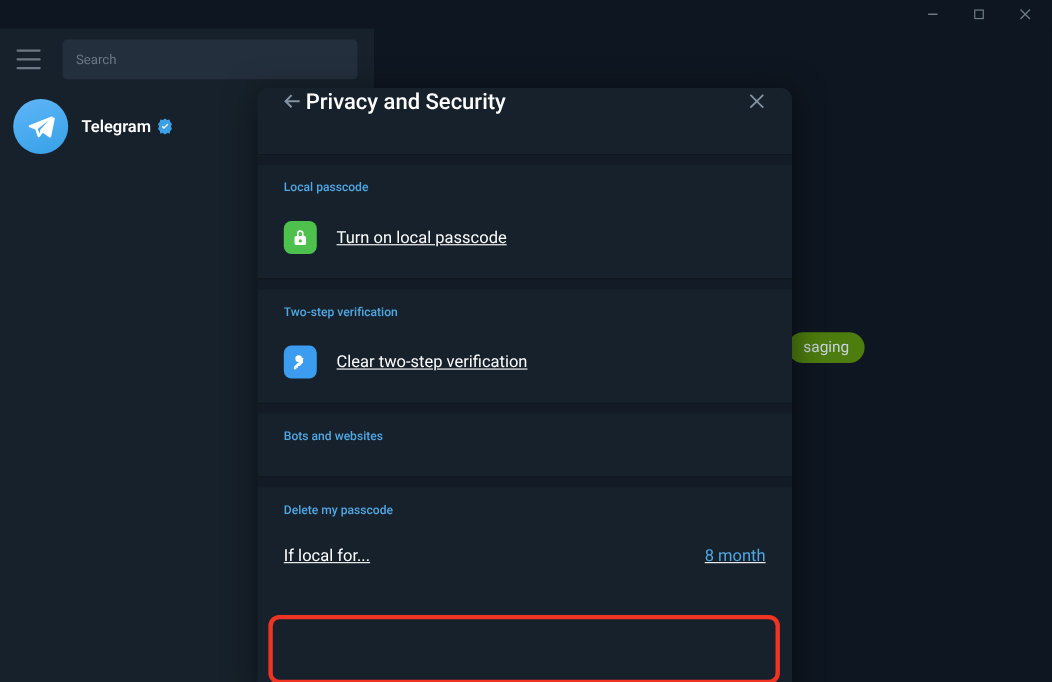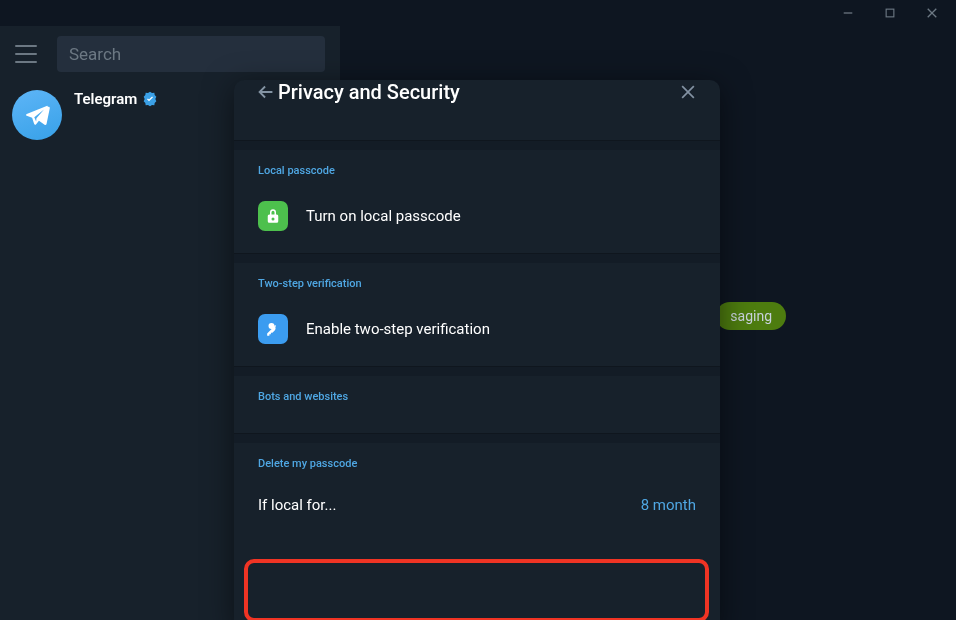--- a/index.html
+++ b/index.html
@@ -9,44 +9,44 @@
   .win-btn { width: 12px; height: 12px; display: flex; align-items: center; justify-content: center; color: #6c7883; }
   .win-btn svg { width: 14px; height: 14px; }
   
   .main { position: relative; height: 594px; display: flex; }
   
   .sidebar { width: 340px; height: 100%; background: #17212b; display: flex; flex-direction: column; }
   .sidebar-top { height: 55px; display: flex; align-items: center; padding: 0 15px; gap: 20px; }
   .hamburger { width: 22px; height: 18px; display: flex; flex-direction: column; justify-content: space-between; }
   .hamburger span { height: 2px; background: #6c7883; border-radius: 1px; }
   .search-box { flex: 1; height: 36px; background: #242f3d; border-radius: 4px; display: flex; align-items: center; padding: 0 12px; }
-  .search-box input { background: transparent; border: none; outline: none; color: #f0abfc; font-size: 17px; width: 100%; }
+  .search-box input { background: transparent; border: none; outline: none; color: #f0abfc; font-size: 12px; width: 100%; }
   .search-box input::placeholder { color: #6c7883; }
   
   .chat-item { display: flex; padding: 9px 12px; gap: 12px; }
   .avatar { width: 50px; height: 50px; border-radius: 50%; background: linear-gradient(160deg, #5eb5f7 0%, #37a1e8 100%); display: flex; align-items: center; justify-content: center; }
   .avatar svg { width: 26px; height: 26px; }
-  .chat-info { flex: 1; display: flex; flex-direction: column; justify-content: space-between; gap: 3px; }
+  .chat-info { flex: 1; display: flex; flex-direction: column; justify-content: center; gap: 3px; }
   .chat-name { font-size: 15px; font-weight: 600; color: #fff; display: flex; align-items: center; gap: 5px; }
   .verified { width: 16px; height: 16px; }
   .chat-preview { font-size: 14px; color: #6c7883; }
   
   .content { flex: 1; height: 100%; background: #0e1621; position: relative; }
   .bg-pill { position: absolute; top: 276px; right: 170px; background: #4d7c0f; color: #c8d2dc; font-size: 14px; padding: 6px 14px; border-radius: 16px; }
   
   .modal { position: absolute; left: 234px; top: 54px; width: 486px; height: 550px; background: #17212b; border-radius: 10px; box-shadow: 0 6px 30px rgba(0,0,0,0.5); overflow: hidden; display: flex; flex-direction: column; }
   .modal-header { height: 60px; display: flex; padding: 0 20px; }
   .back-btn { width: 24px; height: 24px; display: flex; align-items: center; justify-content: center; color: #8393a3; }
   .modal-title { flex: 1; font-size: 20px; font-weight: 500; color: #fff; }
   .close-btn { width: 24px; height: 24px; display: flex; align-items: center; justify-content: center; color: #8393a3; }
   
   .modal-body { flex: 1; overflow-y: auto; }
   .section { padding: 14px 24px 14px 24px; }
   .section-header { color: #4fa7e3; font-size: 11px; font-weight: 500; margin-bottom: 16px; }
-  .item-row { display: flex; align-items: center; gap: 18px; padding: 8px 0; }
+  .item-row { display: flex; align-items: center; gap: 18px; padding: 8px 0; text-decoration: underline; }
   .item-row.plain { padding: 10px 0; }
   .item-icon { width: 30px; height: 30px; border-radius: 7px; display: flex; align-items: center; justify-content: center; flex-shrink: 0; }
   .icon-green { background: #4dc04d; }
   .icon-blue { background: #3b9cf0; }
   .item-label { font-size: 15px; color: #fff; flex: 1; }
   .item-value { font-size: 15px; color: #4fa7e3; }
   .gap-divider { height: 10px; background: #131c26; box-shadow: inset 0 1px 0 rgba(0,0,0,0.2); }
   
   .highlight-box { position: absolute; left: 244px; top: 533px; width: 465px; height: 63px; border: 4px solid #f03424; border-radius: 10px; pointer-events: none; }
 </style>
@@ -136,21 +136,21 @@
       </div>
       <div class="gap-divider"></div>
       <div class="section">
         <div class="section-header">Two-step verification</div>
         <div class="item-row">
           <div class="item-icon icon-blue">
             <svg viewBox="0 0 24 24" width="18" height="18" fill="#fff">
                 <path d="M14 8a4 4 0 1 0-3.8 4l-6 6v3h3v-2h2v-2h2l2.8-2.8A4 4 0 0 0 14 8zm1-1a1 1 0 1 1 0 2 1 1 0 0 1 0-2z"></path>
               </svg>
           </div>
-          <div class="item-label">Enable two-step verification</div>
+          <div class="item-label">Clear two-step verification</div>
         </div>
       </div>
       <div class="gap-divider"></div>
       <div class="section">
         <div class="section-header">Bots and websites</div>
       </div>
       <div class="gap-divider"></div>
       <div class="section">
         <div class="section-header">Delete my passcode</div>
         <div class="item-row plain">

